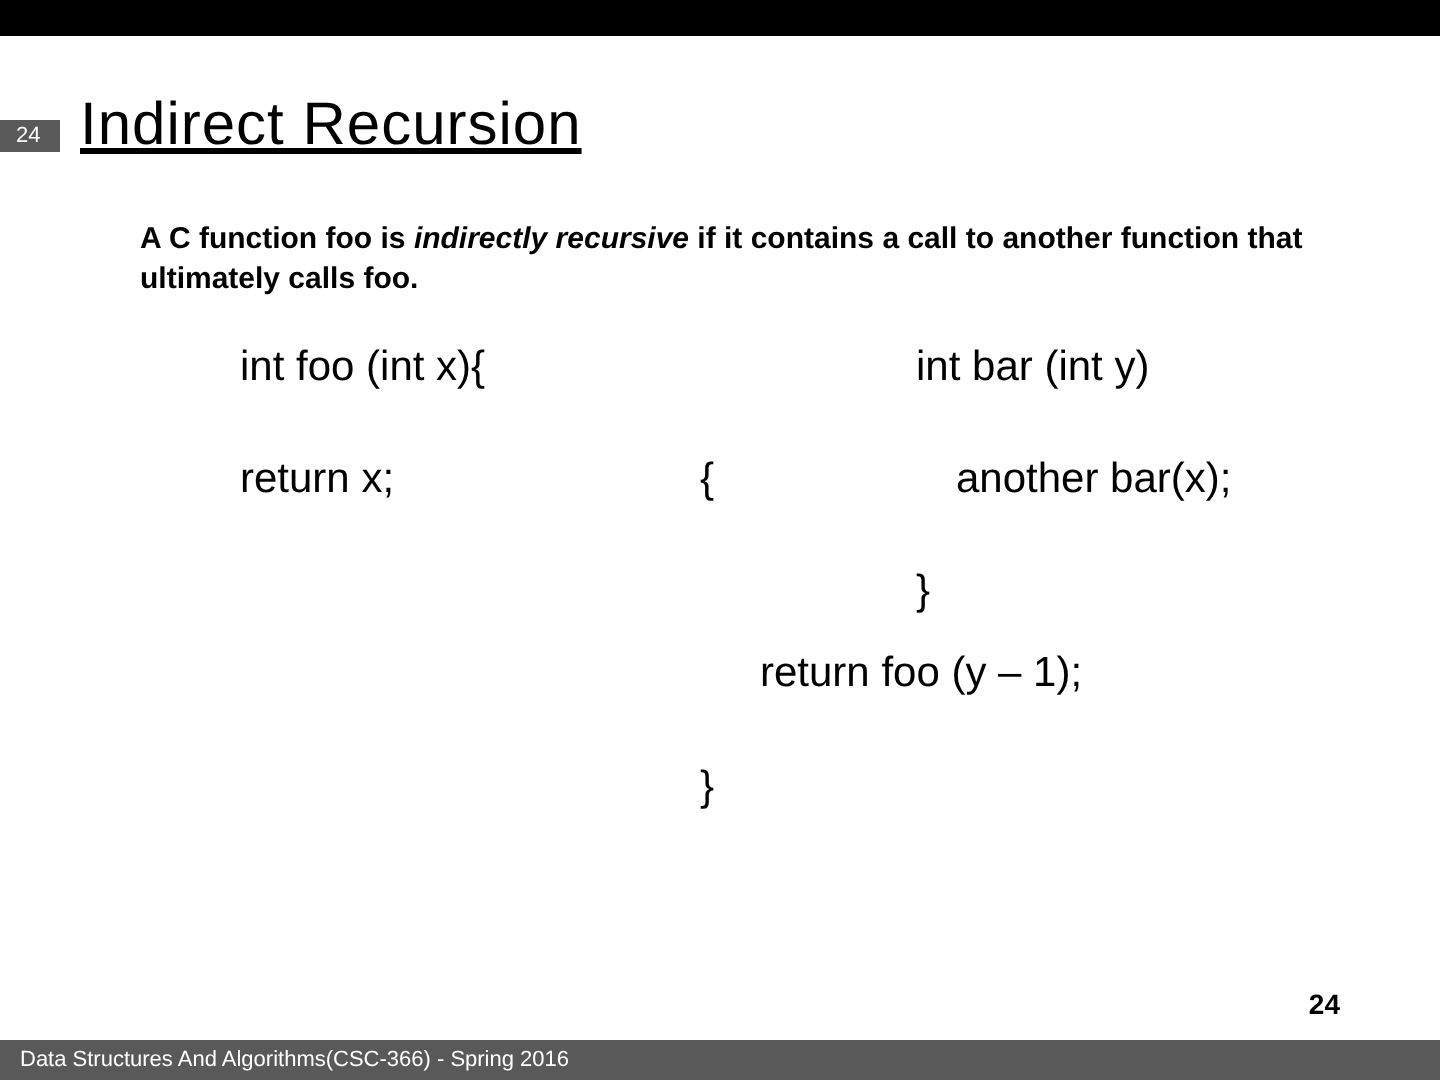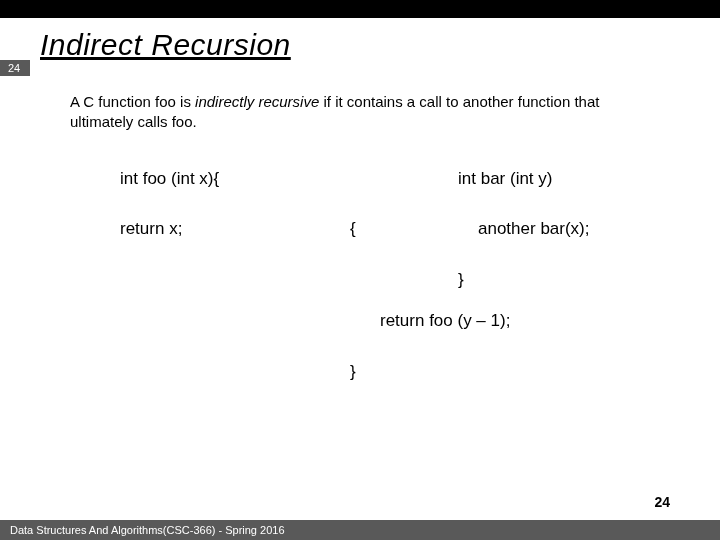--- a/index.html
+++ b/index.html
@@ -1,24 +1,24 @@
 <!DOCTYPE html>
 <html><head>
 <meta charset="utf-8">
 <style>
 * { margin: 0; padding: 0; box-sizing: border-box; }
 body { width: 720px; height: 540px; background: #fff; font-family: Arial, Helvetica, sans-serif; position: relative; overflow: hidden; }
 .top-bar { background: #000; height: 18px; width: 100%; }
-.title-area { padding: 10px 0 0 40px; font-style: italic; }
+.title-area { padding: 28px 0 0 40px; }
 .title { font-size: 30px; color: #000; text-decoration: underline; font-weight: 400; letter-spacing: 0.5px; }
 .page-badge { position: absolute; left: 0; top: 60px; background: #595959; color: #fff; font-size: 11px; padding: 2px 10px 2px 8px; min-width: 28px; text-align: center; }
 .content { padding: 30px 60px 0 70px; font-size: 15px; line-height: 1.35; color: #000; }
-.para { margin-bottom: 35px; }
+.para { margin-bottom: 19px; font-weight: bold; }
 .italic { font-style: italic; }
-.code-grid { display: grid; grid-template-columns: 1fr 80px 1fr; column-gap: 10px; row-gap: 18px; font-size: 17px; padding-left: 50px; align-items: start; gap: 28px; }
+.code-grid { display: grid; grid-template-columns: 1fr 80px 1fr; column-gap: 10px; row-gap: 18px; font-size: 21px; padding-left: 50px; align-items: start; gap: 28px; }
 .cell { white-space: nowrap; }
 .indent1 { padding-left: 20px; }
 .indent2 { padding-left: 30px; margin-top: 41px; }
 .footer { position: absolute; left: 0; bottom: 0; width: 100%; background: #595959; color: #fff; font-size: 11px; padding: 4px 10px; }
 .page-num { position: absolute; right: 50px; bottom: 30px; font-size: 14px; font-weight: bold; color: #000; }
 </style>
 </head>
 <body>
 
 <div class="top-bar"></div>

